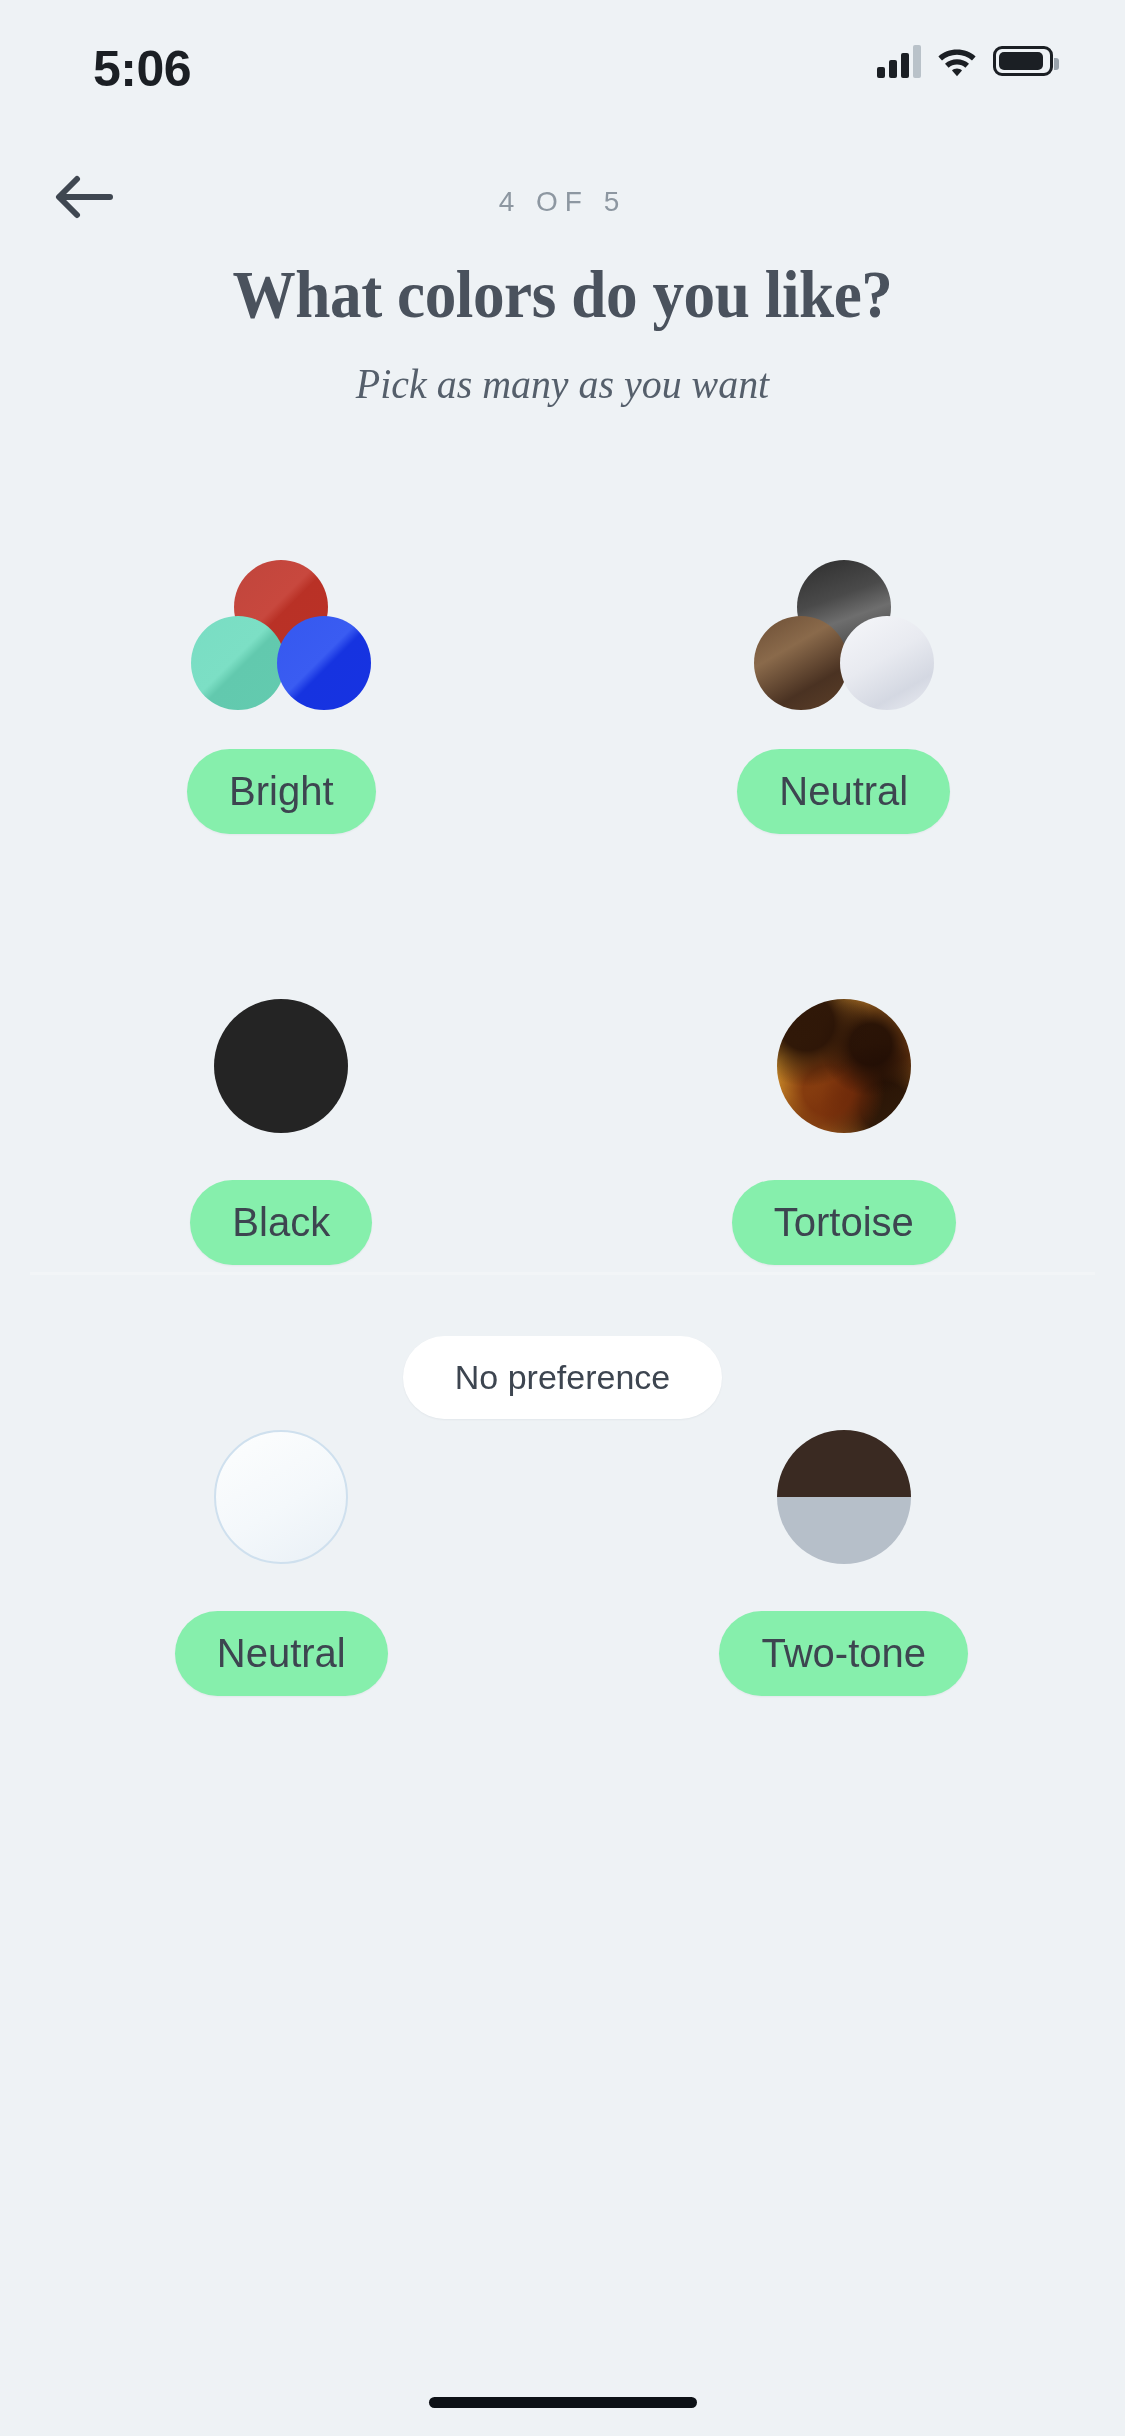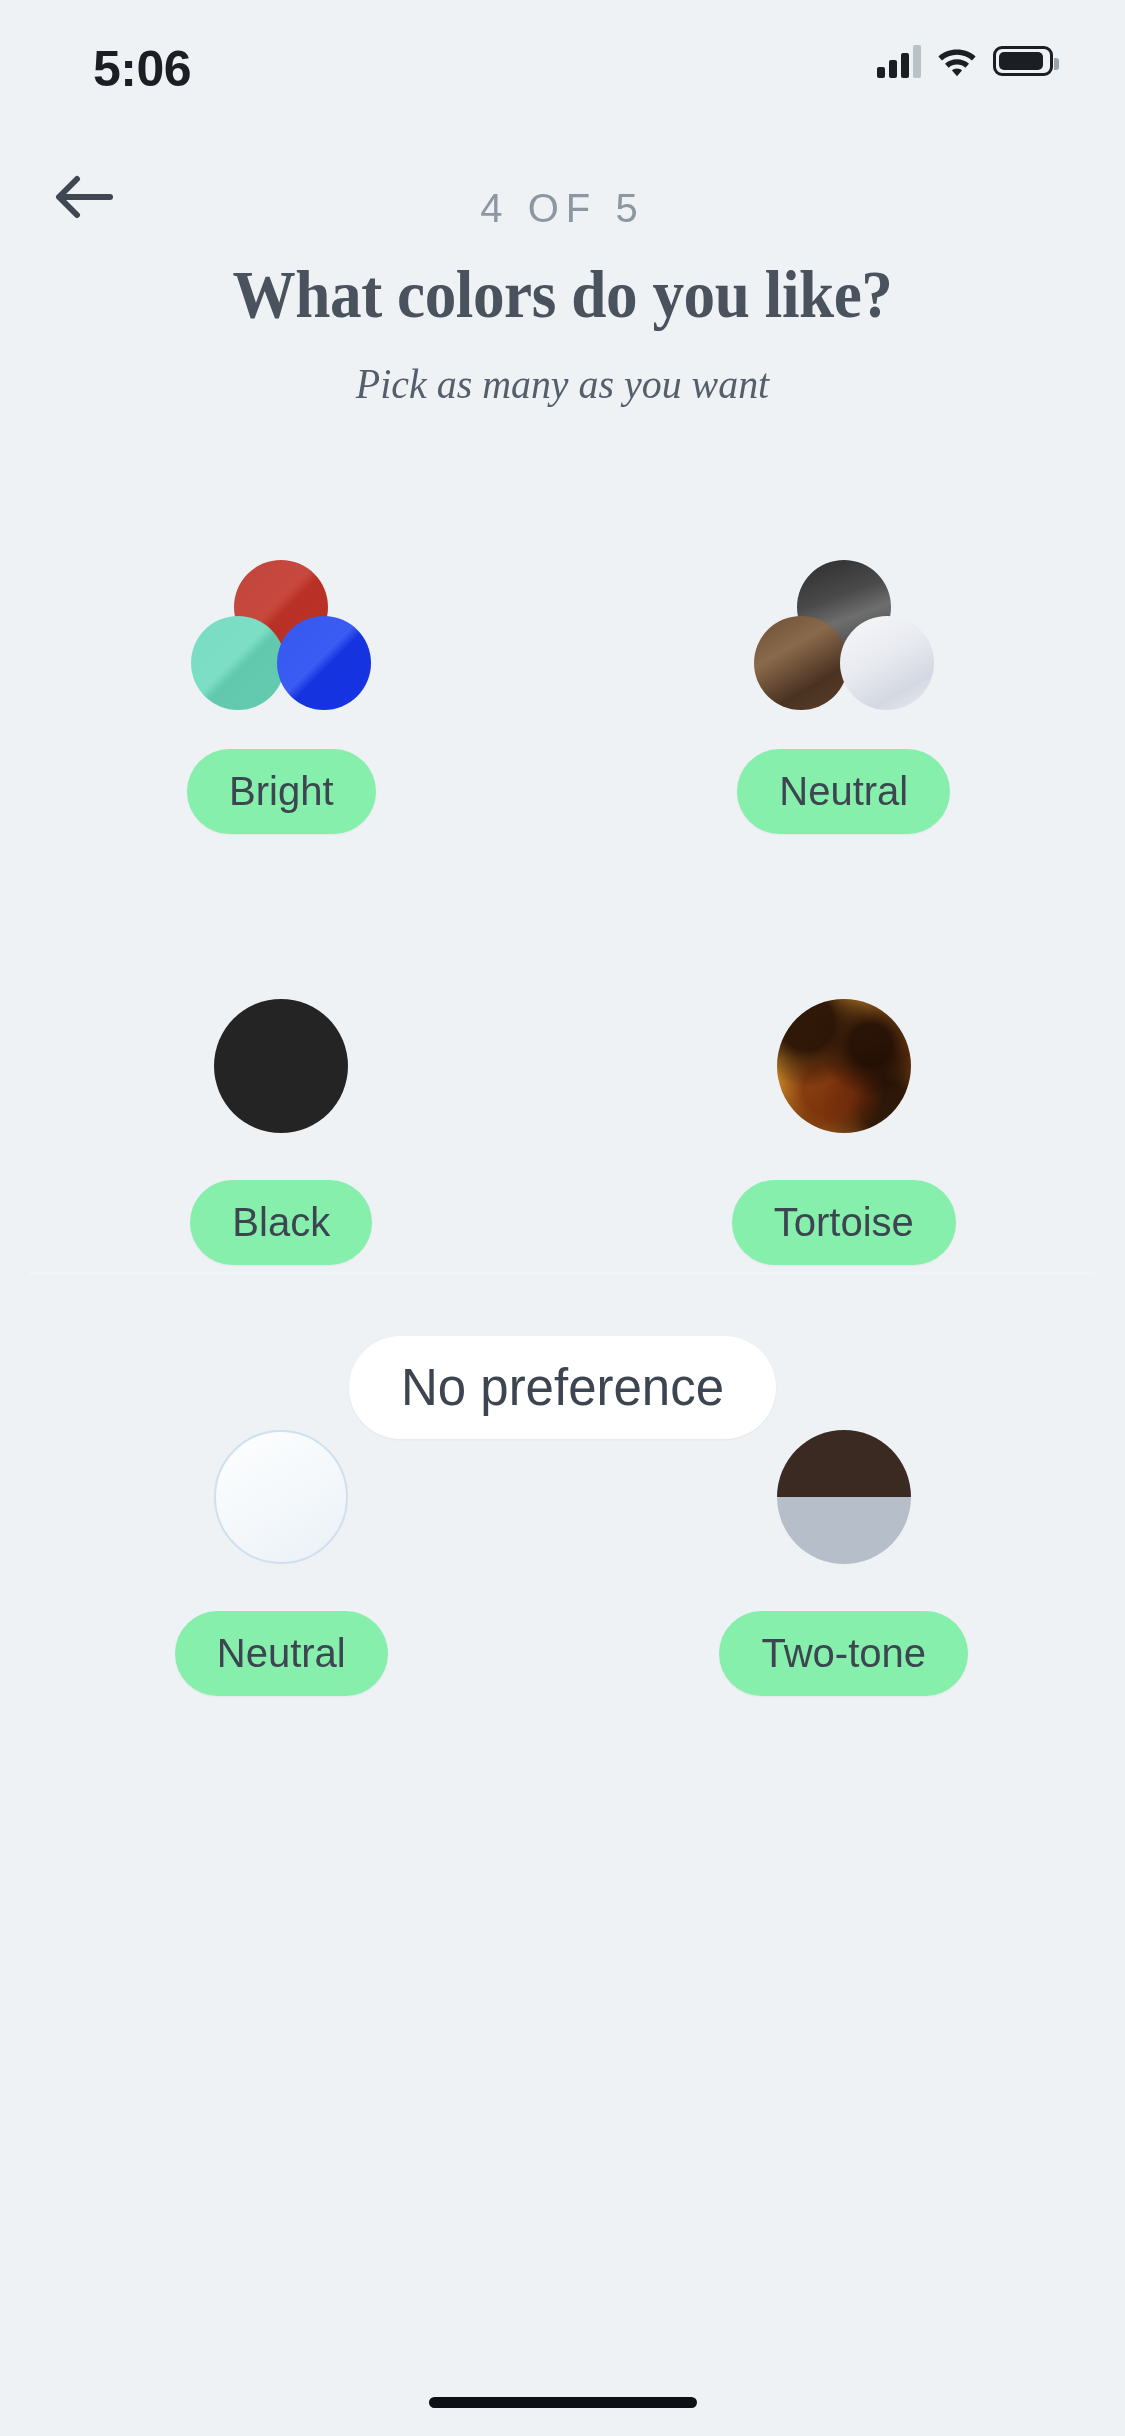--- a/index.html
+++ b/index.html
@@ -32,21 +32,21 @@
   .batt i { position:absolute; left:3px; top:3px; bottom:3px; width:44px; background:#1b1f24; border-radius:5px; display:block; }
 
   
   .back-btn {
     position:absolute; left:36px; top:150px;
     width:96px; height:96px; display:flex; align-items:center; justify-content:center;
     cursor:pointer; background:none; border:none;
   }
   .step-label {
     position:absolute; top:186px; left:0; width:1125px; text-align:center;
-    font-size:40px; color:#8d97a1; letter-spacing:7px; font-weight:400;
+    font-size:28px; color:#8d97a1; letter-spacing:7px; font-weight:400;
   }
   .headline {
     position:absolute; top:255px; left:0; width:1125px; text-align:center;
     font-family:"Liberation Serif", serif;
     font-size:68px; font-weight:700; color:#4a525d;
     letter-spacing:-0.5px;
     transform:scaleX(0.93); transform-origin:center;
   }
   .subhead {
     position:absolute; top:360px; left:0; width:1125px; text-align:center;
@@ -106,21 +106,21 @@
 
   .twotone {
     background:linear-gradient(to bottom,#3a2a22 0%,#3a2a22 50%,#b6bfc9 50%,#b6bfc9 100%);
   }
 
   
   .divider { position:absolute; left:30px; top:1272px; width:1065px; height:3px; background:#f2f5f7; }
   .nopref-wrap { position:absolute; left:0; top:1336px; width:1125px; display:flex; justify-content:center; }
   .nopref {
     background:#ffffff; border-radius:999px;
-    padding:22px 52px; font-size:51px; font-weight:500; color:#3d4550;
+    padding:22px 52px; font-size:34px; font-weight:500; color:#3d4550;
     box-shadow:0 1px 2px rgba(20,30,50,.05); cursor:pointer; white-space:nowrap;
   }
   .home-indicator { position:absolute; left:50%; transform:translateX(-50%); bottom:28px; width:268px; height:11px; background:#0d1116; border-radius:999px; }
 </style>
 </head>
 <body>
 
 <div class="screen">
 
   <div class="statusbar">

